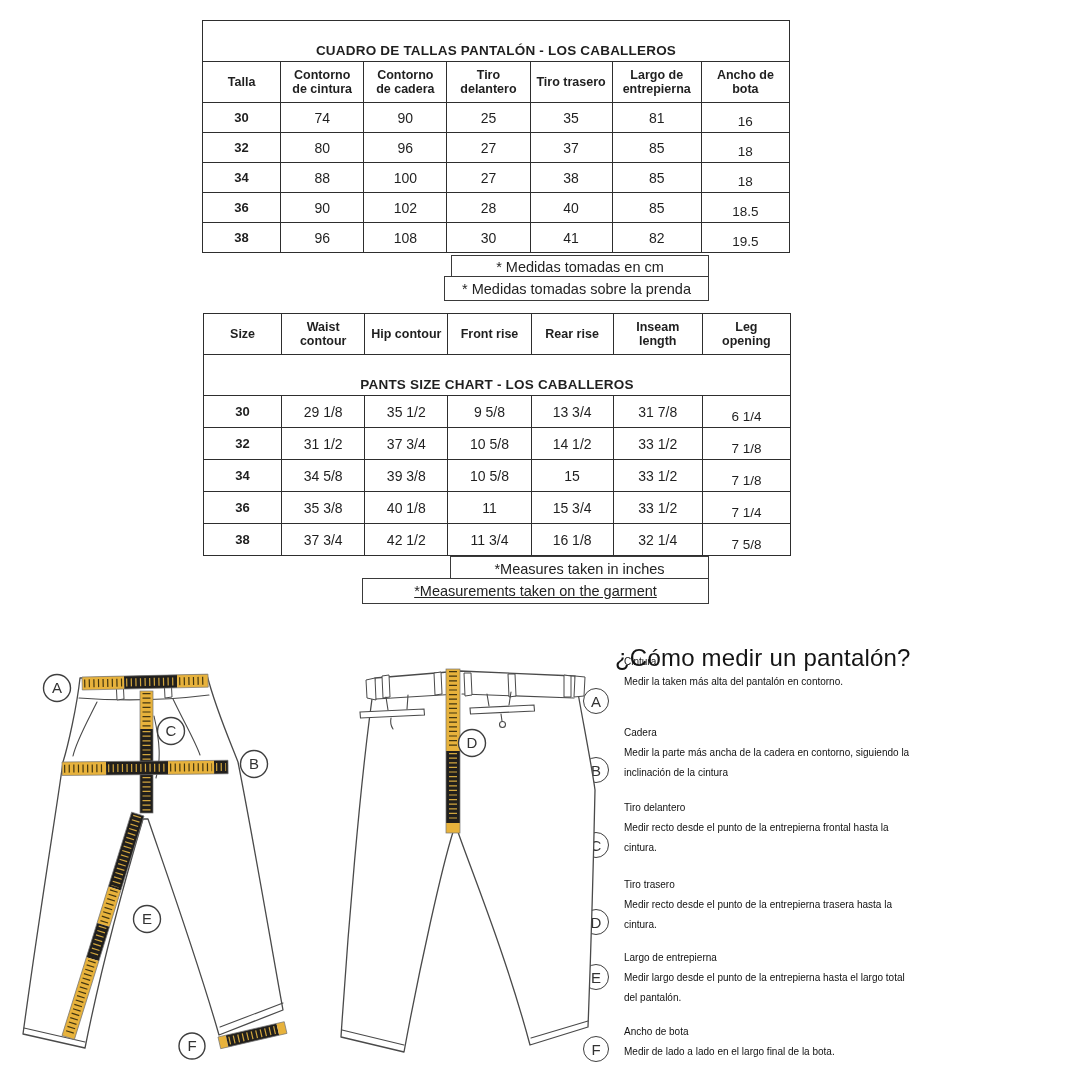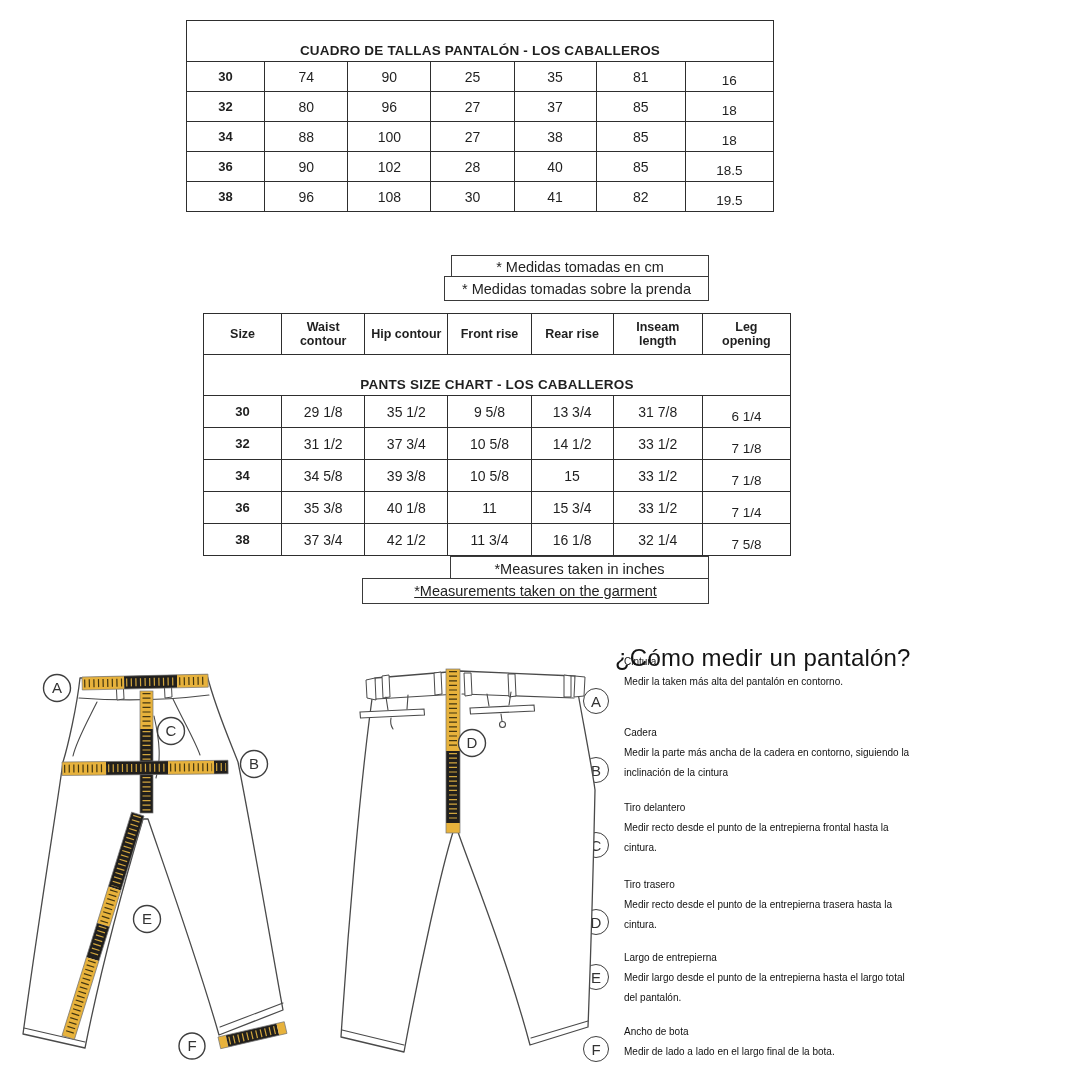--- a/index.html
+++ b/index.html
@@ -9,21 +9,21 @@
   
   .size-table{position:absolute;border-collapse:collapse;table-layout:fixed;width:588px;
               background:#fff;}
   .size-table,.size-table td,.size-table th{border:1.7px solid #2e2e2e;}
   .size-table td,.size-table th{text-align:center;vertical-align:middle;padding:1px 2px;}
   .size-table .title-cell{height:36px;font-weight:bold;font-size:16.5px;letter-spacing:.2px;}
   .size-table th{height:38px;font-weight:bold;font-size:12.5px;line-height:1.15;white-space:pre-line;}
   .size-table td{font-size:14px;}
   .size-table tbody td:first-child{font-weight:bold;font-size:13px;}
   .size-table tbody td:last-child{vertical-align:bottom;padding-bottom:3px;font-size:13.5px;}
-  .t-cm{left:186px;top:20px;}
+  .t-cm{left:202px;top:20px;}
   .t-cm tbody td{height:25px;}
   .t-in{left:203px;top:313px;}
   .t-in tbody td{height:27px;}
 
   
   .note-box{position:absolute;border:1.7px solid #3a3a3a;background:#fff;
             display:flex;align-items:center;justify-content:center;
             font-size:14.5px;color:#222;white-space:nowrap;}
   .n-es1{left:451px;top:255px;width:256px;height:22px;}
   .n-es2{left:444px;top:276px;width:263px;height:23px;}
@@ -71,20 +71,34 @@
       <col style="width:83px">
       <col style="width:83px">
       <col style="width:82px">
       <col style="width:89px">
       <col style="width:88px">
     </colgroup>
   <tbody>
     <tr>
         <td class="title-cell" colspan="7">CUADRO DE TALLAS PANTALÓN - LOS CABALLEROS</td>
       </tr>
+    <tr>
+        <th>Talla</th>
+        <th>Contorno
+de cintura</th>
+        <th>Contorno
+de cadera</th>
+        <th>Tiro
+delantero</th>
+        <th>Tiro trasero</th>
+        <th>Largo de
+entrepierna</th>
+        <th>Ancho de
+bota</th>
+      </tr>
   </tbody>
   <tbody>
       <tr>
         <td>30</td>
         <td>74</td>
         <td>90</td>
         <td>25</td>
         <td>35</td>
         <td>81</td>
         <td>16</td>

